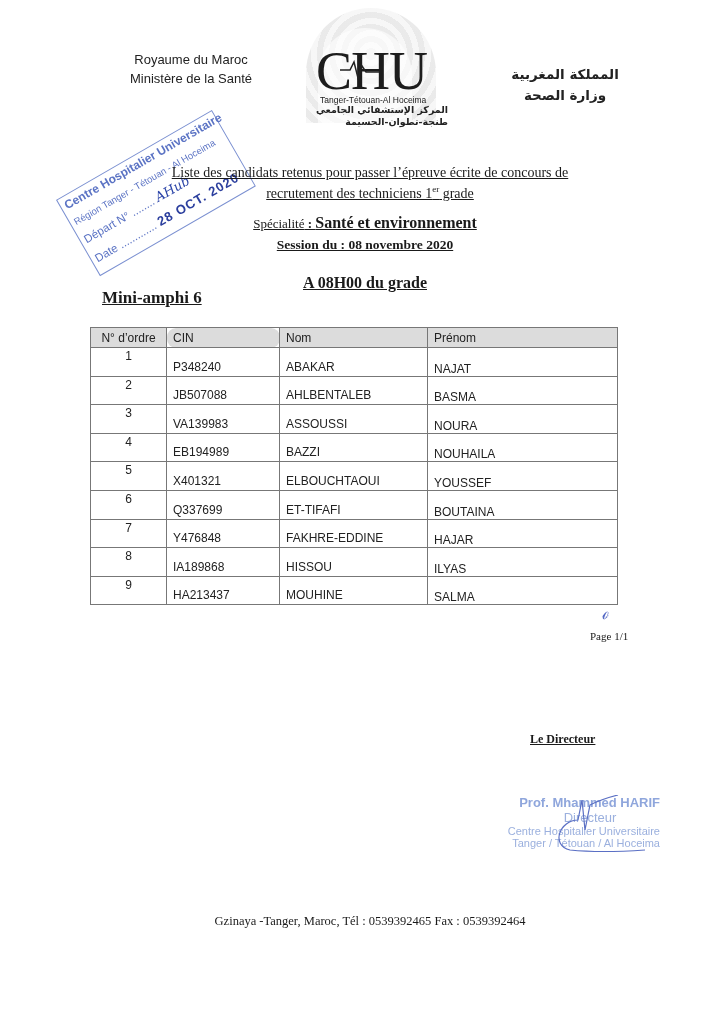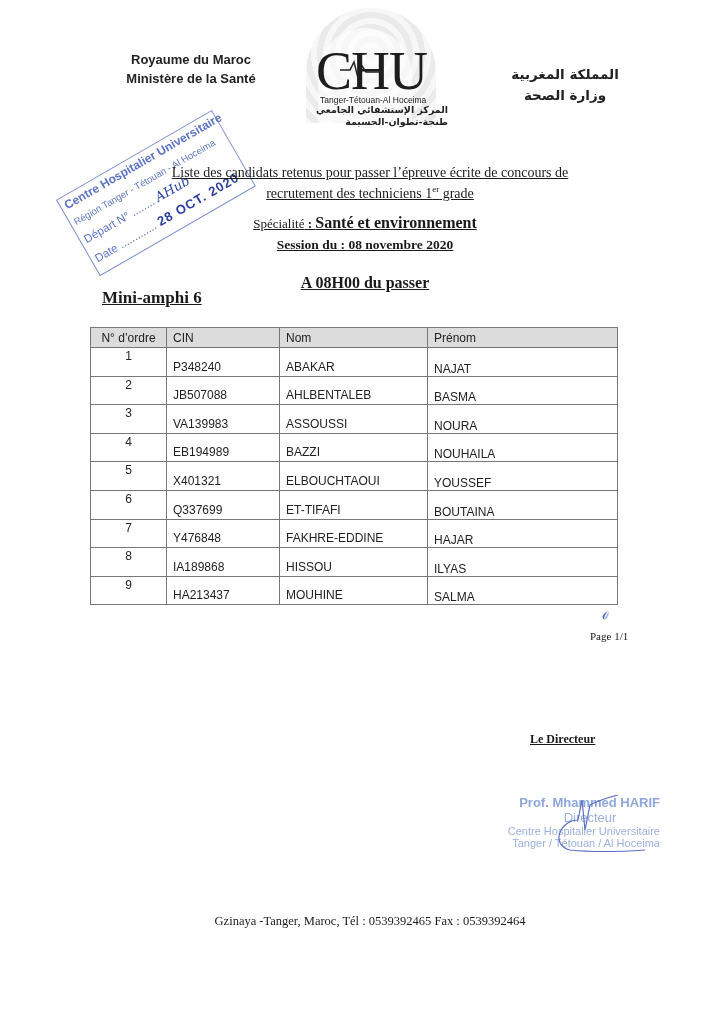--- a/index.html
+++ b/index.html
@@ -1,19 +1,19 @@
 <!DOCTYPE html>
 <html><head>
 <meta charset="utf-8">
 <style>
   html, body { margin:0; padding:0; background:#ffffff; }
   body { width:724px; height:1024px; position:relative; overflow:hidden; font-family:"Liberation Serif", serif; color:#1a1a1a; }
   .abs { position:absolute; }
 
-  .hdr-left { left:96px; top:50px; width:190px; text-align:center; font-family:"Liberation Sans", sans-serif; font-weight:bold; font-size:13px; line-height:19px; color:#222; }
+  .hdr-left { left:96px; top:50px; width:190px; text-align:center; font-family:"Liberation Sans", sans-serif; font-weight:normal; font-size:13px; line-height:19px; color:#222; }
   .hdr-right { left:500px; top:64px; width:130px; text-align:center; font-family:"DejaVu Sans", sans-serif; font-weight:bold; font-size:13.5px; line-height:21px; color:#222; direction:rtl; }
 
   .logo { left:300px; top:8px; width:160px; height:120px; }
   .logo-arch { position:absolute; left:6px; top:0; width:130px; height:115px; border-radius:65px 65px 0 0; background:repeating-radial-gradient(circle at 50% 40%, #e8e8e8 0 6px, #f6f6f6 6px 12px); opacity:0.9; }
   .logo-arch-inner { position:absolute; left:18px; top:20px; width:94px; height:95px; border-radius:47px 47px 0 0; background:#ffffff; opacity:0.6; }
   .logo-chu { position:absolute; left:16px; top:36px; font-family:"Liberation Serif", serif; font-weight:normal; font-size:54px; letter-spacing:-1px; color:#1d1d1d; line-height:54px; }
   .logo-sub { position:absolute; left:20px; top:87px; font-family:"Liberation Sans", sans-serif; font-size:8.5px; color:#222; white-space:nowrap; }
   .logo-ar1 { position:absolute; left:18px; top:96px; width:130px; text-align:center; font-family:"DejaVu Sans", sans-serif; font-weight:bold; font-size:9.5px; color:#222; direction:rtl; white-space:nowrap; }
   .logo-ar2 { position:absolute; left:18px; top:108px; width:130px; font-family:"DejaVu Sans", sans-serif; font-weight:bold; font-size:9.5px; color:#222; direction:rtl; white-space:nowrap; }
   .stamp-wrap { left:56px; top:200px; }
@@ -35,21 +35,21 @@
   .time { left:200px; top:274px; width:330px; text-align:center; font-weight:bold; font-size:16px; text-decoration:underline; }
   .room { left:102px; top:288px; font-weight:bold; font-size:17px; text-decoration:underline; }
 
   table.list { position:absolute; left:90px; top:327px; width:528px; border-collapse:collapse; font-family:"Liberation Sans", sans-serif; font-size:12px; color:#222; }
   table.list th, table.list td { border:1px solid #777; padding:0 6px; }
   table.list th { background:#dcdcdc; height:19px; text-align:left; font-weight:normal; }
   table.list th.c0 { text-align:center; }
   table.list td { height:24.6px; vertical-align:bottom; padding-bottom:2px; }
   table.list td.c0 { vertical-align:top; text-align:center; padding-top:1px; }
   table.list td.c3 { padding-bottom:0;margin-top:27px; }
-  .w0 { width:63px;margin-left:13px; } .w1 { width:100px; } .w2 { width:135px; }
+  .w0 { width:63px;margin-left:13px; } .w1 { width:100px;border-radius:9px; } .w2 { width:135px; }
 
   .page { left:590px; top:630px; font-size:11px; }
   .initial { left:600px; top:602px; color:#5468c4; font-family:"DejaVu Serif", serif; font-style:italic; font-size:16px; transform:rotate(-15deg); }
 
   .director { left:530px; top:732px; font-weight:bold; font-size:12px; text-decoration:underline; }
   .sig { left:480px; top:795px; width:180px; font-family:"Liberation Sans", sans-serif; color:#9bb0de; text-align:right; }
   .sig .n { font-weight:bold; font-size:13px; color:#8fa6dc; }
   .sig .r { font-size:13px; text-align:center; padding-left:40px; }
   .sig .l { font-size:11px; line-height:12px; }
   .sig-svg { left:530px; top:795px; }
@@ -98,21 +98,21 @@
 
 <div class="abs title">
   <div><span class="u">Liste  des candidats retenus pour passer  l’épreuve écrite de concours de</span></div>
   <div><span class="u"><span>recrutement des techniciens  1</span><sup style="font-size:9px">er</sup><span> grade</span></span></div>
 </div>
 
 <div class="abs spec">
   <span class="lbl">Spécialité</span><span style="font-weight:bold;text-decoration:underline"> : </span><span class="val">Santé et environnement</span>
 </div>
 <div class="abs session">Session du : 08 novembre 2020</div>
-<div class="abs time">A 08H00 du passer</div>
+<div class="abs time">A 08H00 du grade</div>
 <div class="abs room">Mini-amphi 6</div>
 
 <table class="list">
   <thead>
     <tr>
       <th class="c0 w0">N° d’ordre</th>
       <th class="w1">CIN</th>
       <th class="w2">Nom</th>
       <th>Prénom</th>
     </tr>

